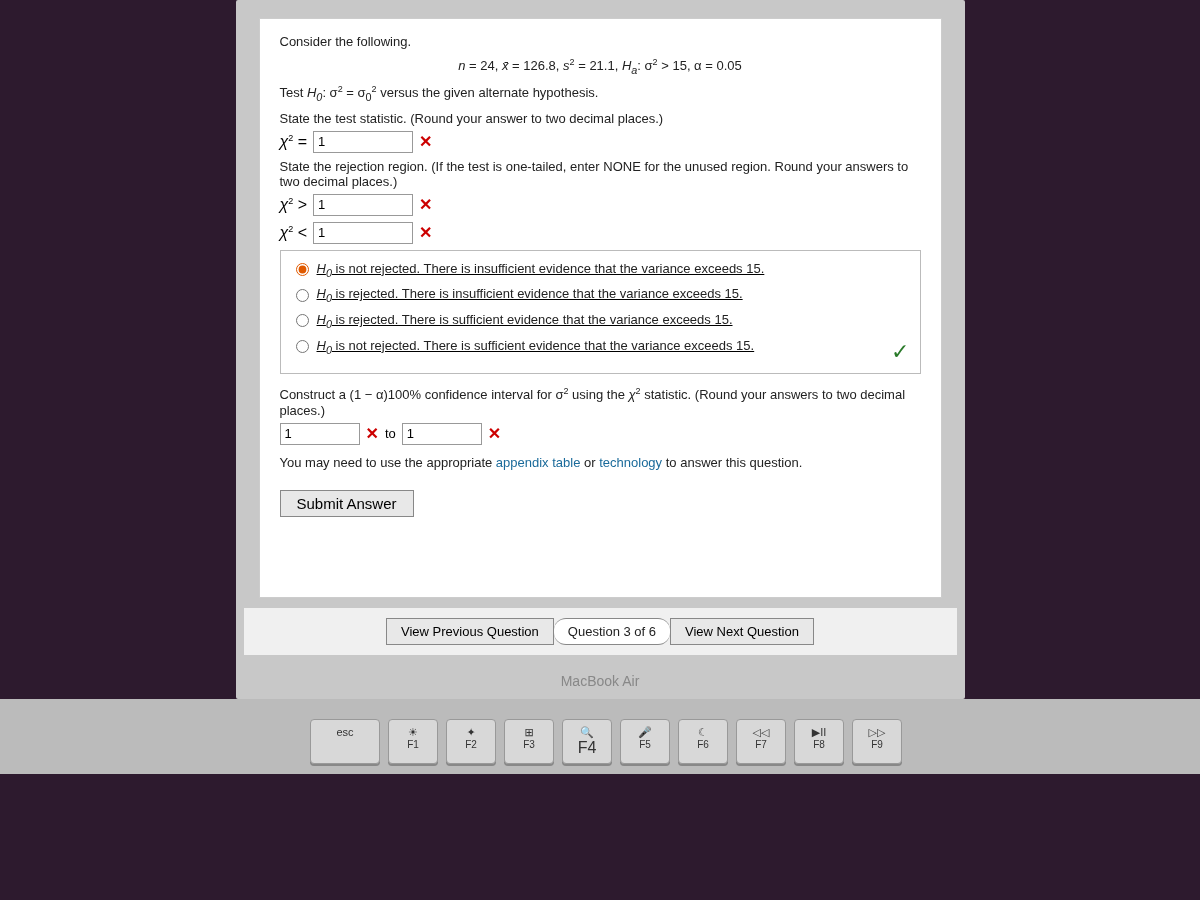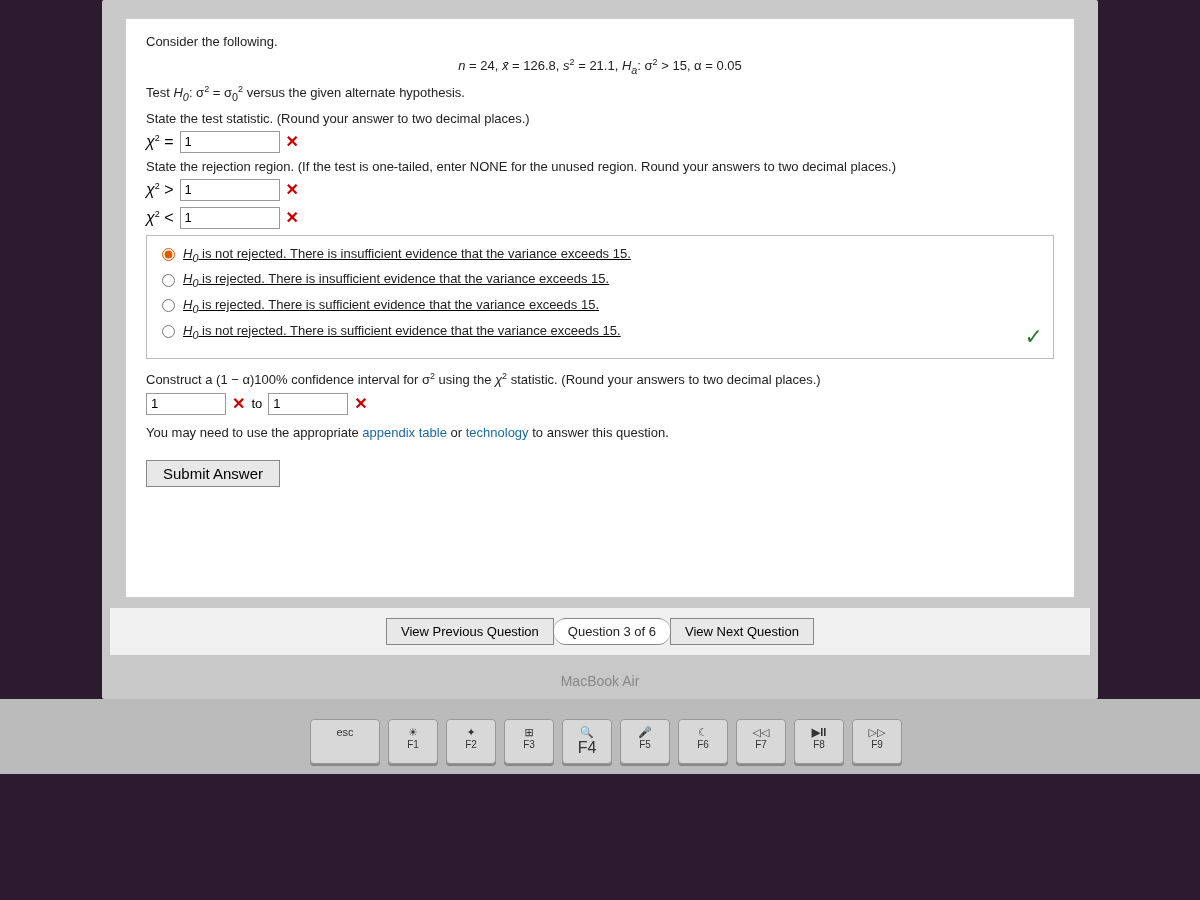--- a/index.html
+++ b/index.html
@@ -199,21 +199,21 @@
     .key-wide {
       min-width: 70px;
     }
 
     sup {
       font-size: 9px;
       vertical-align: super;
     }
 
     .screen-wrapper {
-      width: 996px;
+      width: 729px;
       background: #c8c8c8;
       padding: 8px 8px 0 8px;
       border-radius: 2px;
     }
   </style>
 </head>
 <body>
 
 <div class="screen-wrapper">
   <div class="content-area">
@@ -330,21 +330,21 @@
     </div>
     <div class="key">
       <div style="font-size:11px;">☾</div>
       <div style="font-size:10px;">F6</div>
     </div>
     <div class="key">
       <div style="font-size:11px;">◁◁</div>
       <div style="font-size:10px;">F7</div>
     </div>
     <div class="key">
-      <div style="font-size:11px;font-weight:bold;">▶II</div>
+      <div style="font-size:11px;">▶II</div>
       <div style="font-size:10px;">F8</div>
     </div>
     <div class="key">
       <div style="font-size:11px;">▷▷</div>
       <div style="font-size:10px;">F9</div>
     </div>
   </div>
 </div>
 
 </body></html>

